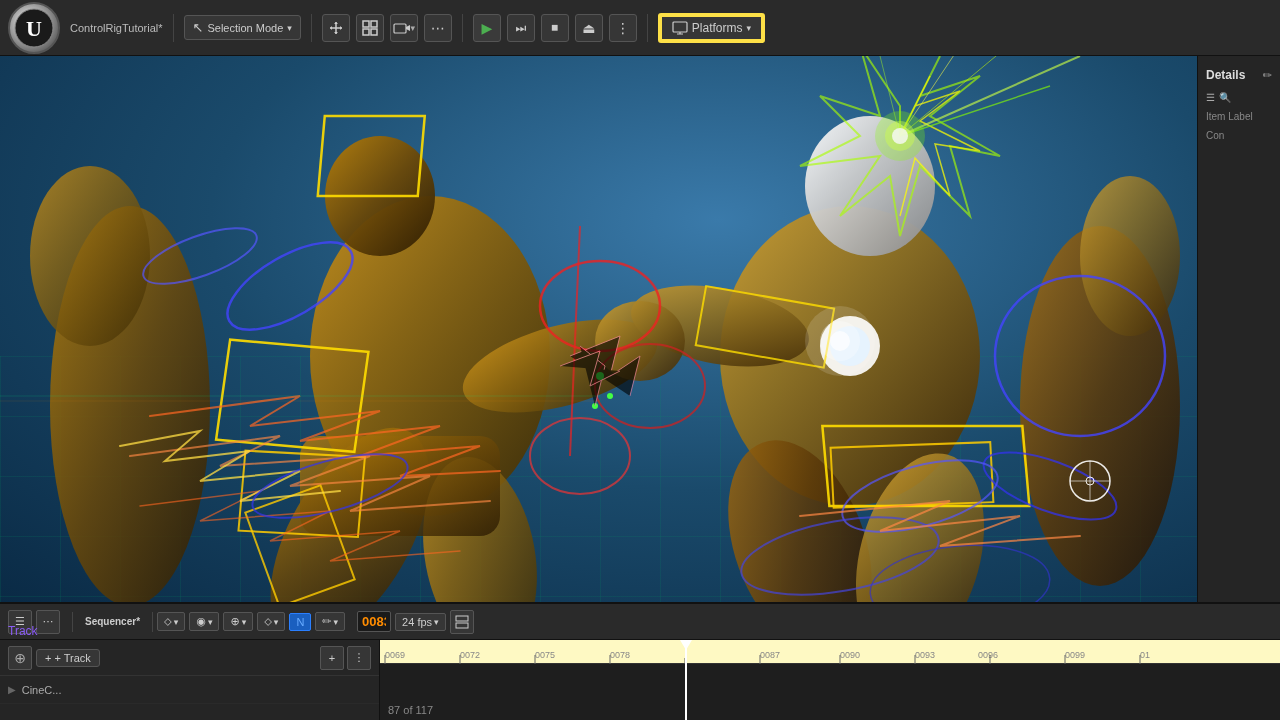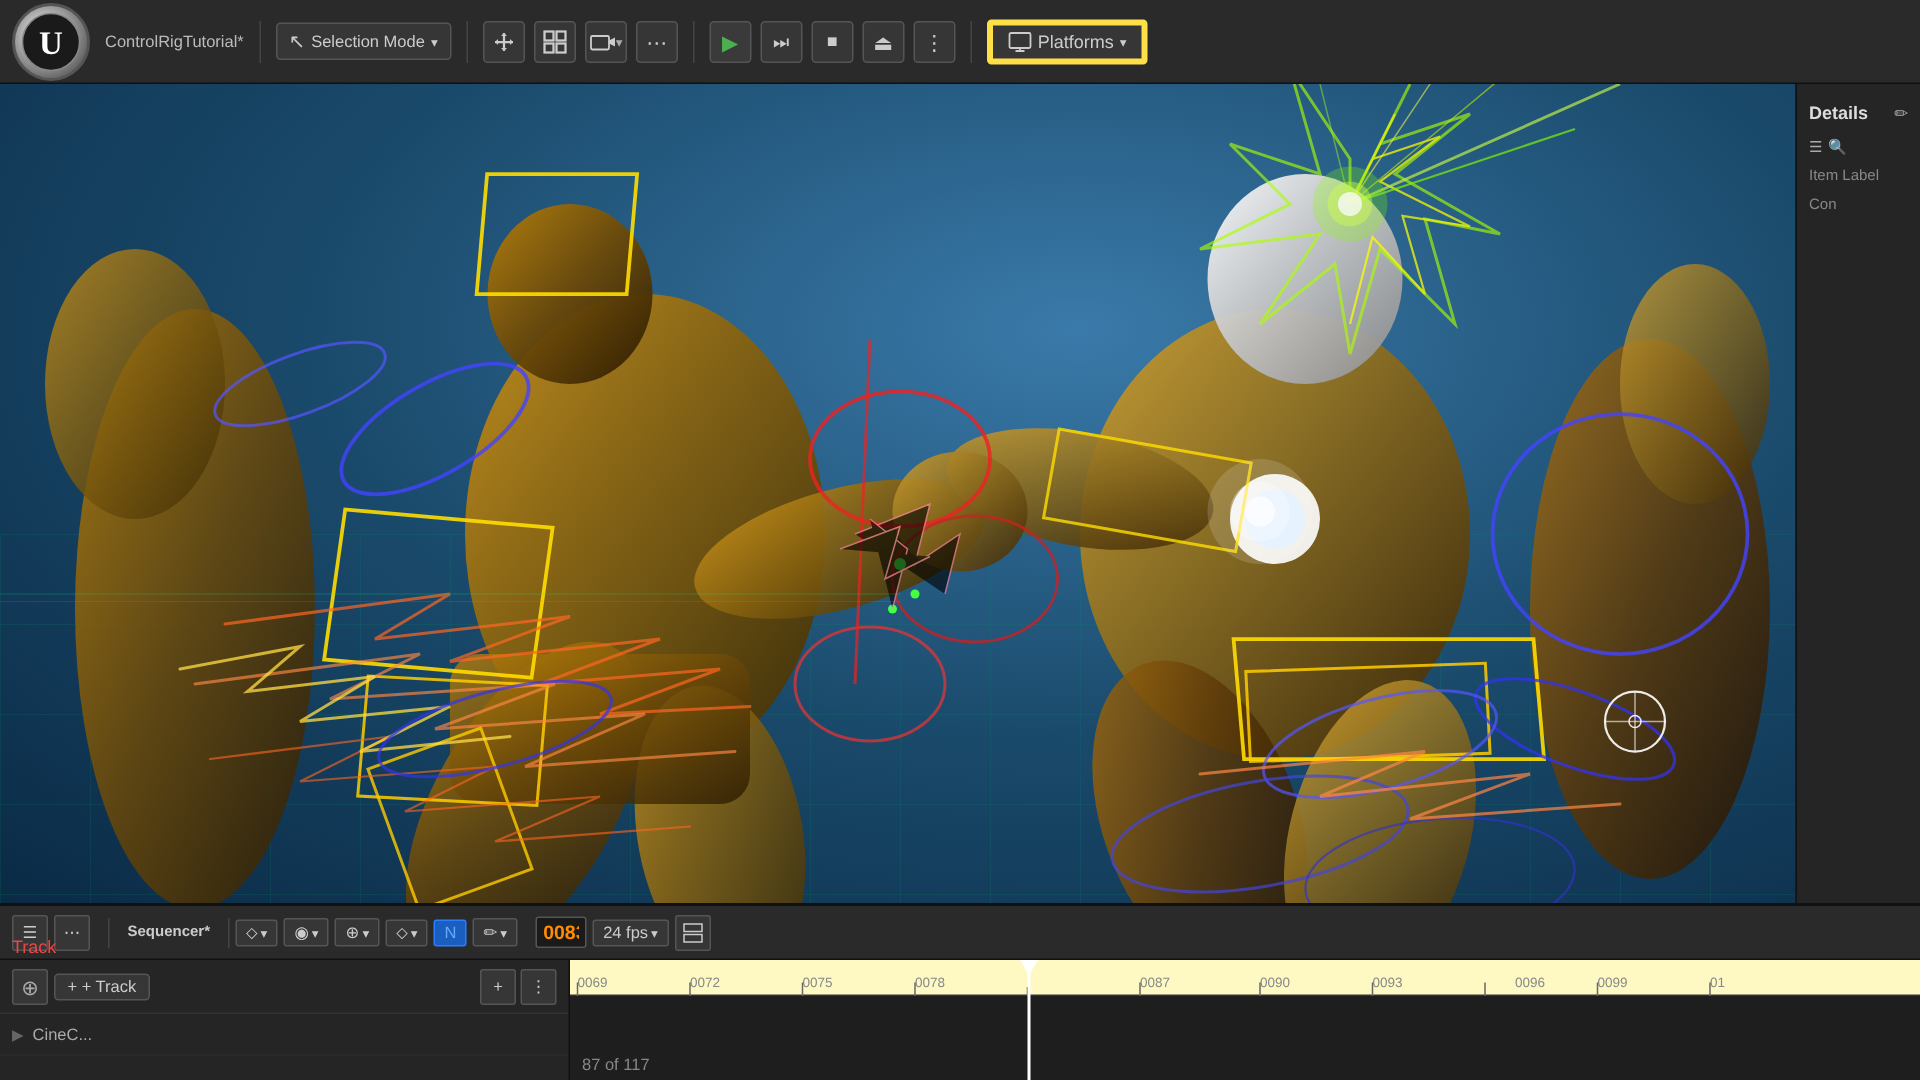--- a/index.html
+++ b/index.html
@@ -651,21 +651,21 @@
 
     <div class="timeline-ruler">
 
       <div class="ruler-mark" style="left: 5px;">0069</div>
       <div class="ruler-mark" style="left: 80px;">0072</div>
       <div class="ruler-mark" style="left: 155px;">0075</div>
       <div class="ruler-mark" style="left: 230px;">0078</div>
       <div class="ruler-mark" style="left: 380px;">0087</div>
       <div class="ruler-mark" style="left: 460px;">0090</div>
       <div class="ruler-mark" style="left: 535px;">0093</div>
-      <div class="ruler-mark" style="left: 610px; padding-left: 20px;">0096</div>
+      <div class="ruler-mark" style="left: 578px; padding-left: 20px;">0096</div>
       <div class="ruler-mark" style="left: 685px;">0099</div>
       <div class="ruler-mark" style="left: 760px;">01</div>
 
       <svg style="position:absolute;top:0;left:0;width:100%;height:24px;">
         <line x1="5" y1="15" x2="5" y2="24" stroke="#666" stroke-width="1"></line>
         <line x1="80" y1="15" x2="80" y2="24" stroke="#666" stroke-width="1"></line>
         <line x1="155" y1="15" x2="155" y2="24" stroke="#666" stroke-width="1"></line>
         <line x1="230" y1="15" x2="230" y2="24" stroke="#666" stroke-width="1"></line>
         <line x1="305" y1="18" x2="305" y2="24" stroke="#555" stroke-width="1"></line>
         <line x1="380" y1="15" x2="380" y2="24" stroke="#666" stroke-width="1"></line>
@@ -683,14 +683,14 @@
       </svg>
     </div>
 
     <div style="position:absolute;bottom:4px;left:8px;font-size:11px;color:#888;">
       <span>87 of 117</span>
     </div>
   </div>
 </div>
 
 <div style="position:absolute;bottom:82px;left:8px;font-size:12px;color:#ccc;z-index:15;display:flex;align-items:center;gap:4px;">
-  <span style="color:#ef4444;">Track</span>
+  <span style="color:#8b5cf6;">Track</span>
 </div>
 
 </body></html>

